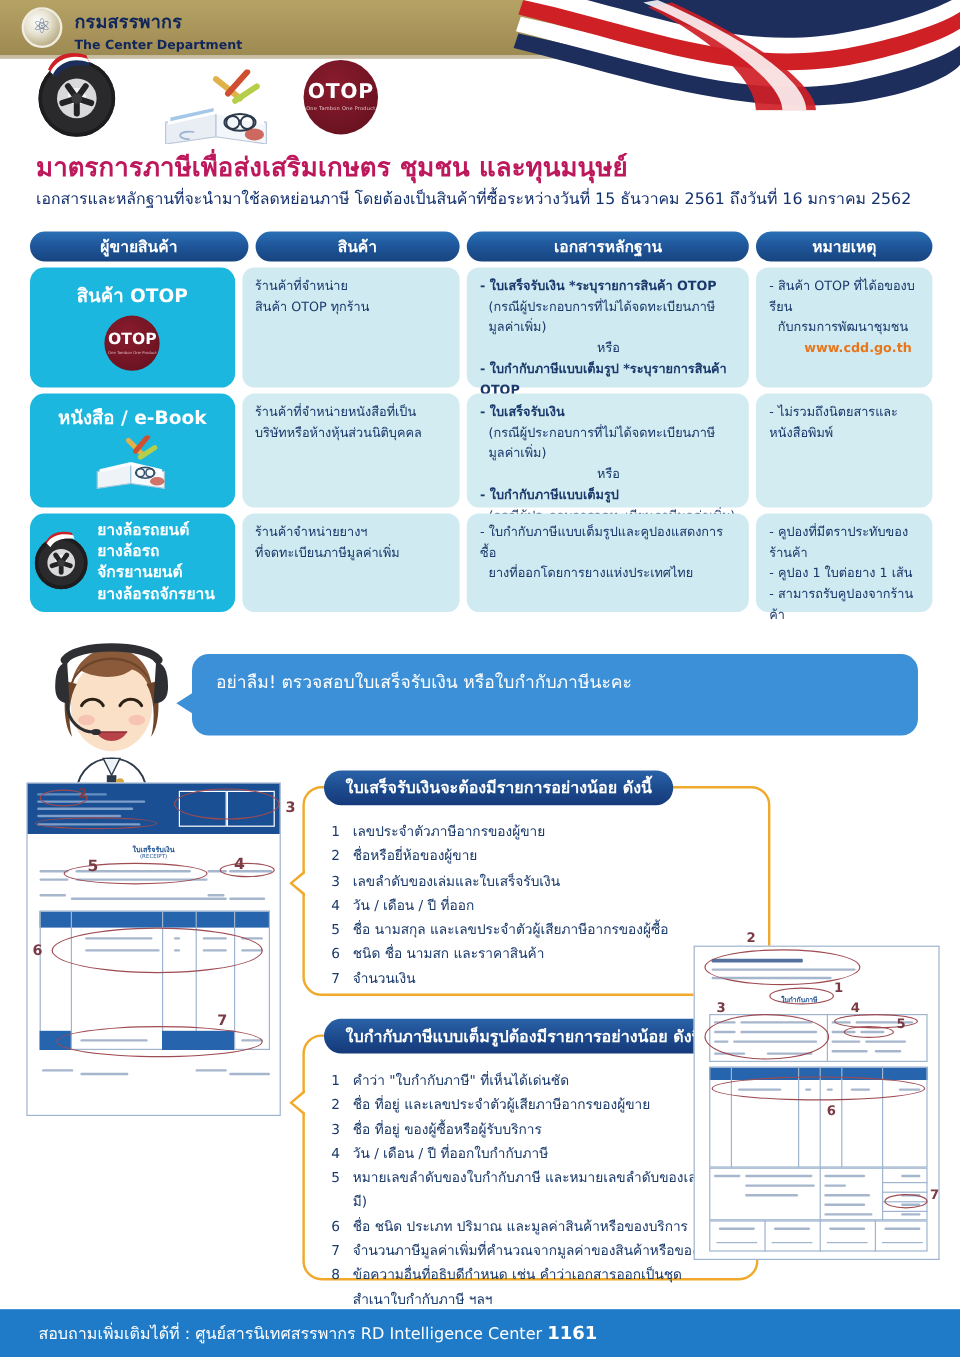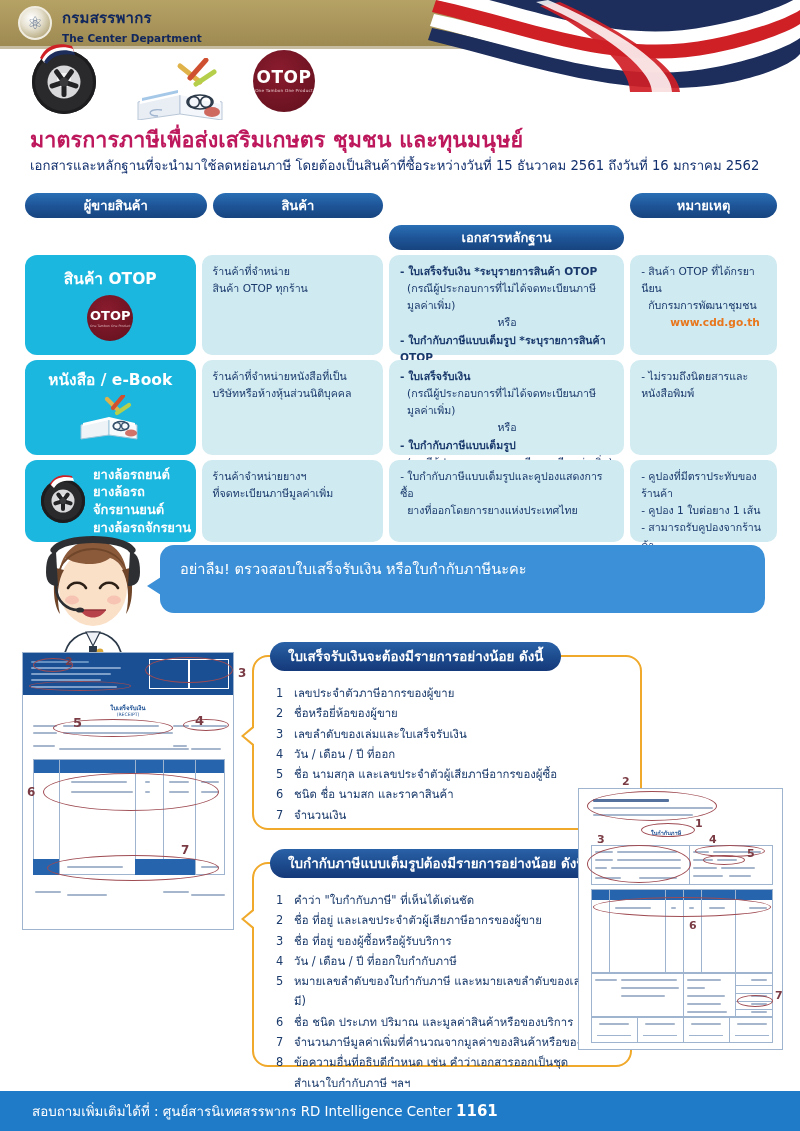--- a/index.html
+++ b/index.html
@@ -80,30 +80,30 @@
   }
 
   
   .table { position:absolute; left:25px; top:193px; width:752px; }
   .thead { display:flex; gap:6px; }
   .th {
     height:25px; border-radius:13px; display:flex; align-items:center; justify-content:center;
     color:#ffffff; font-size:13px; font-weight:bold;
     background: linear-gradient(180deg,#2a6fb5 0%,#1e5598 50%,#17447f 100%);
   }
-  .th.c1{ width:172px; } .th.c2{ width:183px; } .th.c3{ width:237px;margin-top:32px; } .th.c4{ width:148px; }
+  .th.c1{ width:172px; } .th.c2{ width:183px; } .th.c3{ width:237px; } .th.c4{ width:148px; }
 
   .trow { display:flex; gap:6px; margin-top:5px; }
   .cell-prod {
     border-radius:12px; background:#1cb7df; color:#ffffff;
     display:flex; flex-direction:column; align-items:center; justify-content:center;
     width:172px; padding:8px 4px;
   }
   .cell-prod .pt{ font-size:15.5px; font-weight:bold; line-height:1.35; text-align:center; }
-  .cell-prod.ico-left{ flex-direction:row; gap:8px; justify-content:flex-start; padding-left:16px; }
+  .cell-prod.ico-left{ flex-direction:row; gap:8px; justify-content:flex-start; padding-left:4px; }
   .cell-prod.ico-left .pt{ text-align:left; font-size:13px; }
 
   .cell { background:#cfeaf0; border-radius:10px; padding:8px 10px 8px 11px;
     font-size:10.6px; line-height:1.62; color:#19386c; }
   .cell.c2{ width:183px; } .cell.c3{ width:237px; } .cell.c4{ width:148px; }
   .cell.mid { background:#d3ecf1; }
   .b { font-weight:bold; }
   .ctr { text-align:center; }
   .lnk { color:#e8761c; font-weight:bold;margin-left:22px; }
   .sub-l { padding-left:7px; display:block; }
@@ -285,21 +285,21 @@
       <div>สินค้า OTOP ทุกร้าน</div>
     </div>
     <div class="cell c3" style="height:100px;">
       <div class="b">- ใบเสร็จรับเงิน  *ระบุรายการสินค้า OTOP</div>
       <div class="sub-l">(กรณีผู้ประกอบการที่ไม่ได้จดทะเบียนภาษีมูลค่าเพิ่ม)</div>
       <div class="ctr">หรือ</div>
       <div class="b">- ใบกำกับภาษีแบบเต็มรูป *ระบุรายการสินค้า OTOP</div>
       <div class="sub-l">(กรณีผู้ประกอบการจดทะเบียนภาษีมูลค่าเพิ่ม)</div>
     </div>
     <div class="cell c4" style="height:100px;">
-      <div>- สินค้า OTOP ที่ได้กรยานียน</div>
+      <div>- สินค้า OTOP ที่ได้อของบรียน</div>
       <div style="padding-left:7px;">กับกรมการพัฒนาชุมชน</div>
       <div class="lnk" style="padding-left:7px;">www.cdd.go.th</div>
     </div>
   </div>
 
   <div class="trow">
     <div class="cell-prod" style="height:95px;">
       <div class="pt">หนังสือ / e-Book</div>
       <div style="margin-top:4px;">
         <svg width="70" height="46" viewBox="0 0 70 46">

